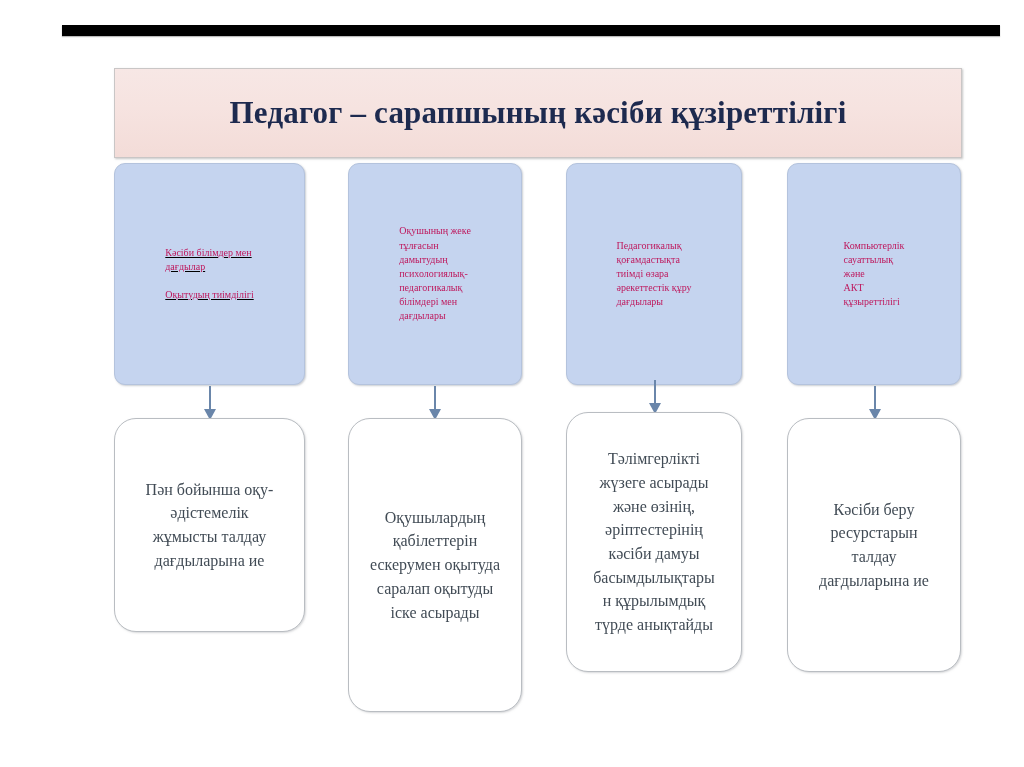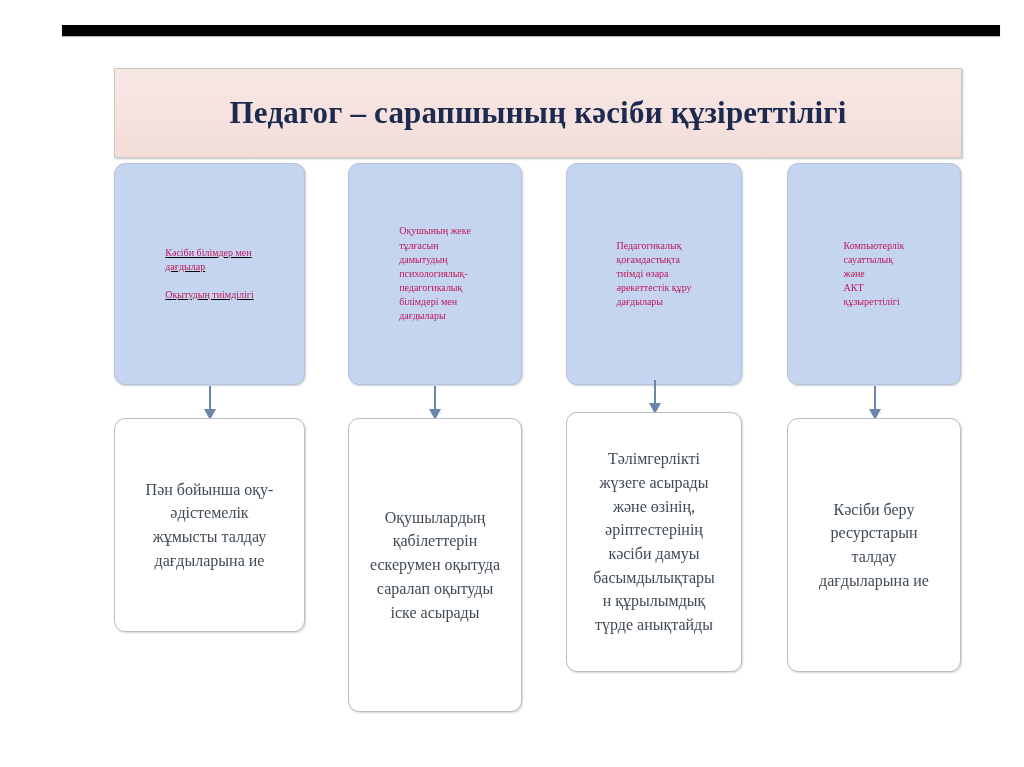--- a/index.html
+++ b/index.html
@@ -107,21 +107,21 @@
     border-left: 6px solid transparent;
     border-right: 6px solid transparent;
     border-top: 11px solid #6a86aa;
   }
 
   
   .white-box {
     position: absolute;
     background: #ffffff;
     border: 1px solid #b9bdc2;
-    border-radius: 11px;
+    border-radius: 22px;
     box-shadow: 1px 1px 2px rgba(175,178,182,0.5);
     box-sizing: border-box;
     display: flex;
     align-items: center;
     justify-content: center;
     padding: 6px 9px;
   }
   .white-text {
     font-family: "Liberation Serif", "DejaVu Serif", serif;
     font-size: 16px;

